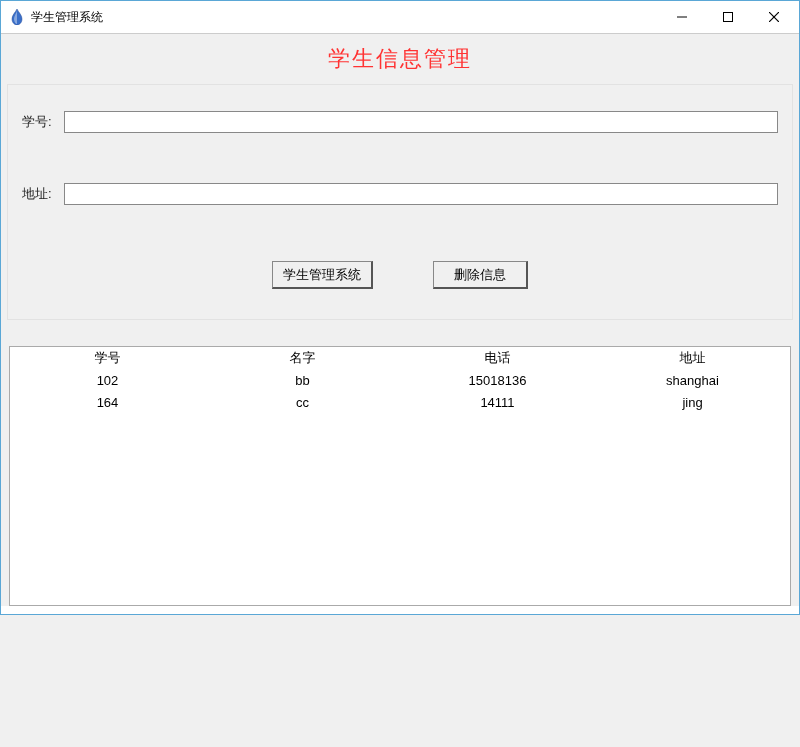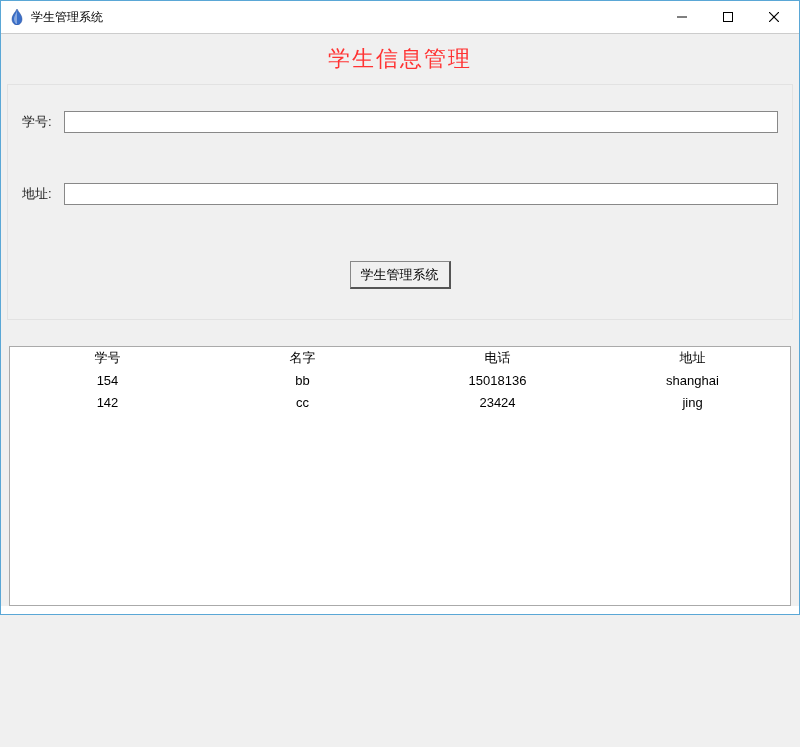--- a/index.html
+++ b/index.html
@@ -166,43 +166,44 @@
       </div>
       <div class="form-row">
         <div class="form-cell">
           <span class="lbl">地址:</span>
           <input class="txt-input" type="text" value="" style="">
         </div>
       </div>
 
       <div class="btn-row">
         <button class="btn">学生管理系统</button>
+        <button class="btn">删除信息</button>
       </div>
     </div>
 
     <div class="table-area">
       <table class="tbl">
         <thead>
           <tr>
             <th>学号</th>
             <th>名字</th>
             <th>电话</th>
             <th>地址</th>
           </tr>
         </thead>
         <tbody id="table-body">
             <tr>
-              <td>154</td>
+              <td>102</td>
               <td>bb</td>
               <td>15018136</td>
               <td>shanghai</td>
             </tr>
             <tr>
-              <td>142</td>
+              <td>164</td>
               <td>cc</td>
-              <td>23424</td>
+              <td>14111</td>
               <td>jing</td>
             </tr>
           </tbody>
       </table>
     </div>
   </div>
 </div>
 
 </body></html>

